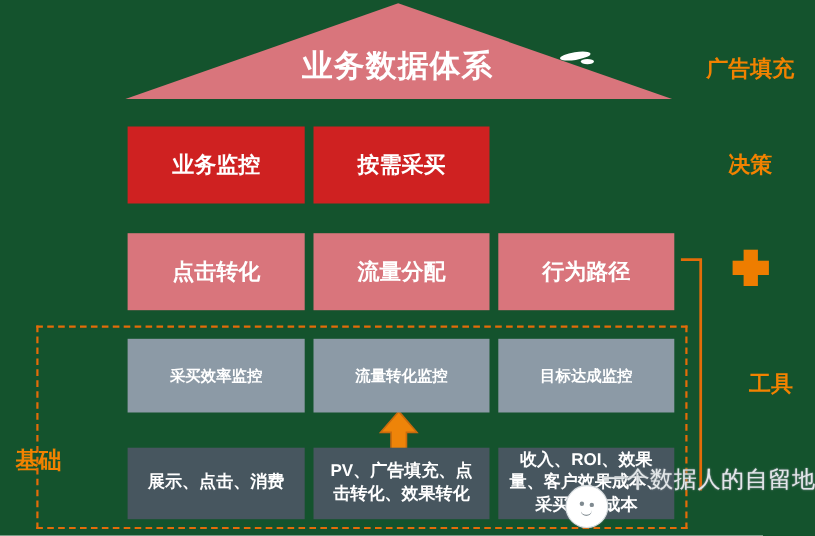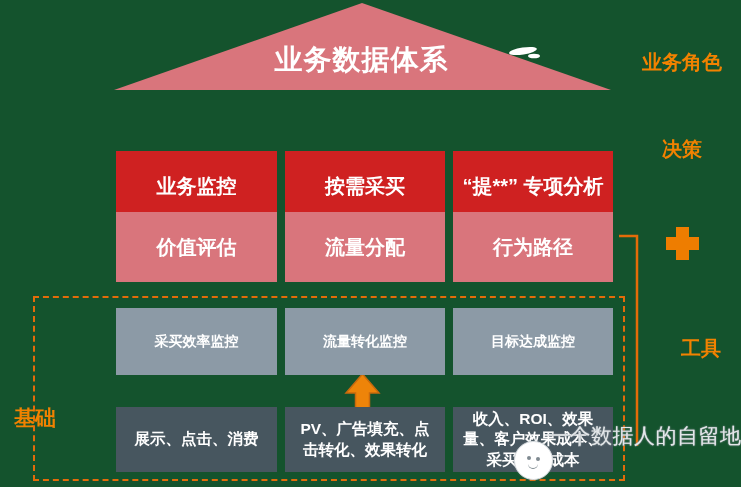--- a/index.html
+++ b/index.html
@@ -16,21 +16,21 @@
   }
   
   .box{
     position:absolute;display:flex;align-items:center;justify-content:center;
     color:#ffffff;font-weight:bold;text-align:center;box-sizing:border-box;
     padding:0 6px;
   }
   .c1{left:116px;width:161px;}
   .c2{left:285px;width:160px;}
   .c3{left:453px;width:160px;}
-  .r1{top:115px;height:70px;background:#CF2121;font-size:20px;line-height:1.3;margin-top:36px;}
+  .r1{top:115px;height:70px;background:#CF2121;font-size:20px;line-height:1.3;}
   .r2{top:212px;height:70px;background:#D9757C;font-size:20px;}
   .r3{top:308px;height:67px;background:#8C9AA6;font-size:14px;}
   .r4{top:407px;height:65px;background:#47565F;font-size:15.5px;line-height:1.32;padding:0 9px;}
   
   .olabel{
     position:absolute;color:#F28200;font-weight:bold;font-size:20px;text-align:center;
   }
   .lbl-roles{left:632px;top:49px;width:100px;}
   .lbl-decision{left:632px;top:136px;width:100px;}
   .lbl-tools{left:651px;top:335px;width:100px;}
@@ -70,32 +70,31 @@
     <polyline points="619,236 637,236 637,446" fill="none" stroke="#E36C09" stroke-width="2.5"></polyline>
     <g fill="#EE7D00">
       <rect x="676" y="227" width="13" height="33"></rect>
       <rect x="666" y="237" width="33" height="13"></rect>
     </g>
     <path d="M362.5,374 L379,393 L369.5,393 L369.5,410 L355.5,410 L355.5,393 L346,393 Z" fill="#EE8409" stroke="#C96A0D" stroke-width="1.5"></path>
   </svg>
 
   <div class="abs roof-title">业务数据体系</div>
 
-  <div class="olabel lbl-roles">业务角色</div>
+  <div class="olabel lbl-roles">广告填充</div>
   <div class="olabel lbl-decision">决策</div>
   <div class="olabel lbl-tools">工具</div>
   <div class="olabel lbl-foundation">基础</div>
 
   <div class="abs dash-frame"></div>
 
   <div class="box r1 c1">业务监控</div>
   <div class="box r1 c2">按需采买</div>
-  <div class="box r1 c3">“提**” 专项分析</div>
 
-  <div class="box r2 c1">价值评估</div>
+  <div class="box r2 c1">点击转化</div>
   <div class="box r2 c2">流量分配</div>
   <div class="box r2 c3">行为路径</div>
 
   <div class="box r3 c1">采买效率监控</div>
   <div class="box r3 c2">流量转化监控</div>
   <div class="box r3 c3">目标达成监控</div>
 
   <div class="box r4 c1">展示、点击、消费</div>
   <div class="box r4 c2">PV、广告填充、点击转化、效果转化</div>
   <div class="box r4 c3">收入、ROI、效果量、客户效果成本、采买效果成本</div>

